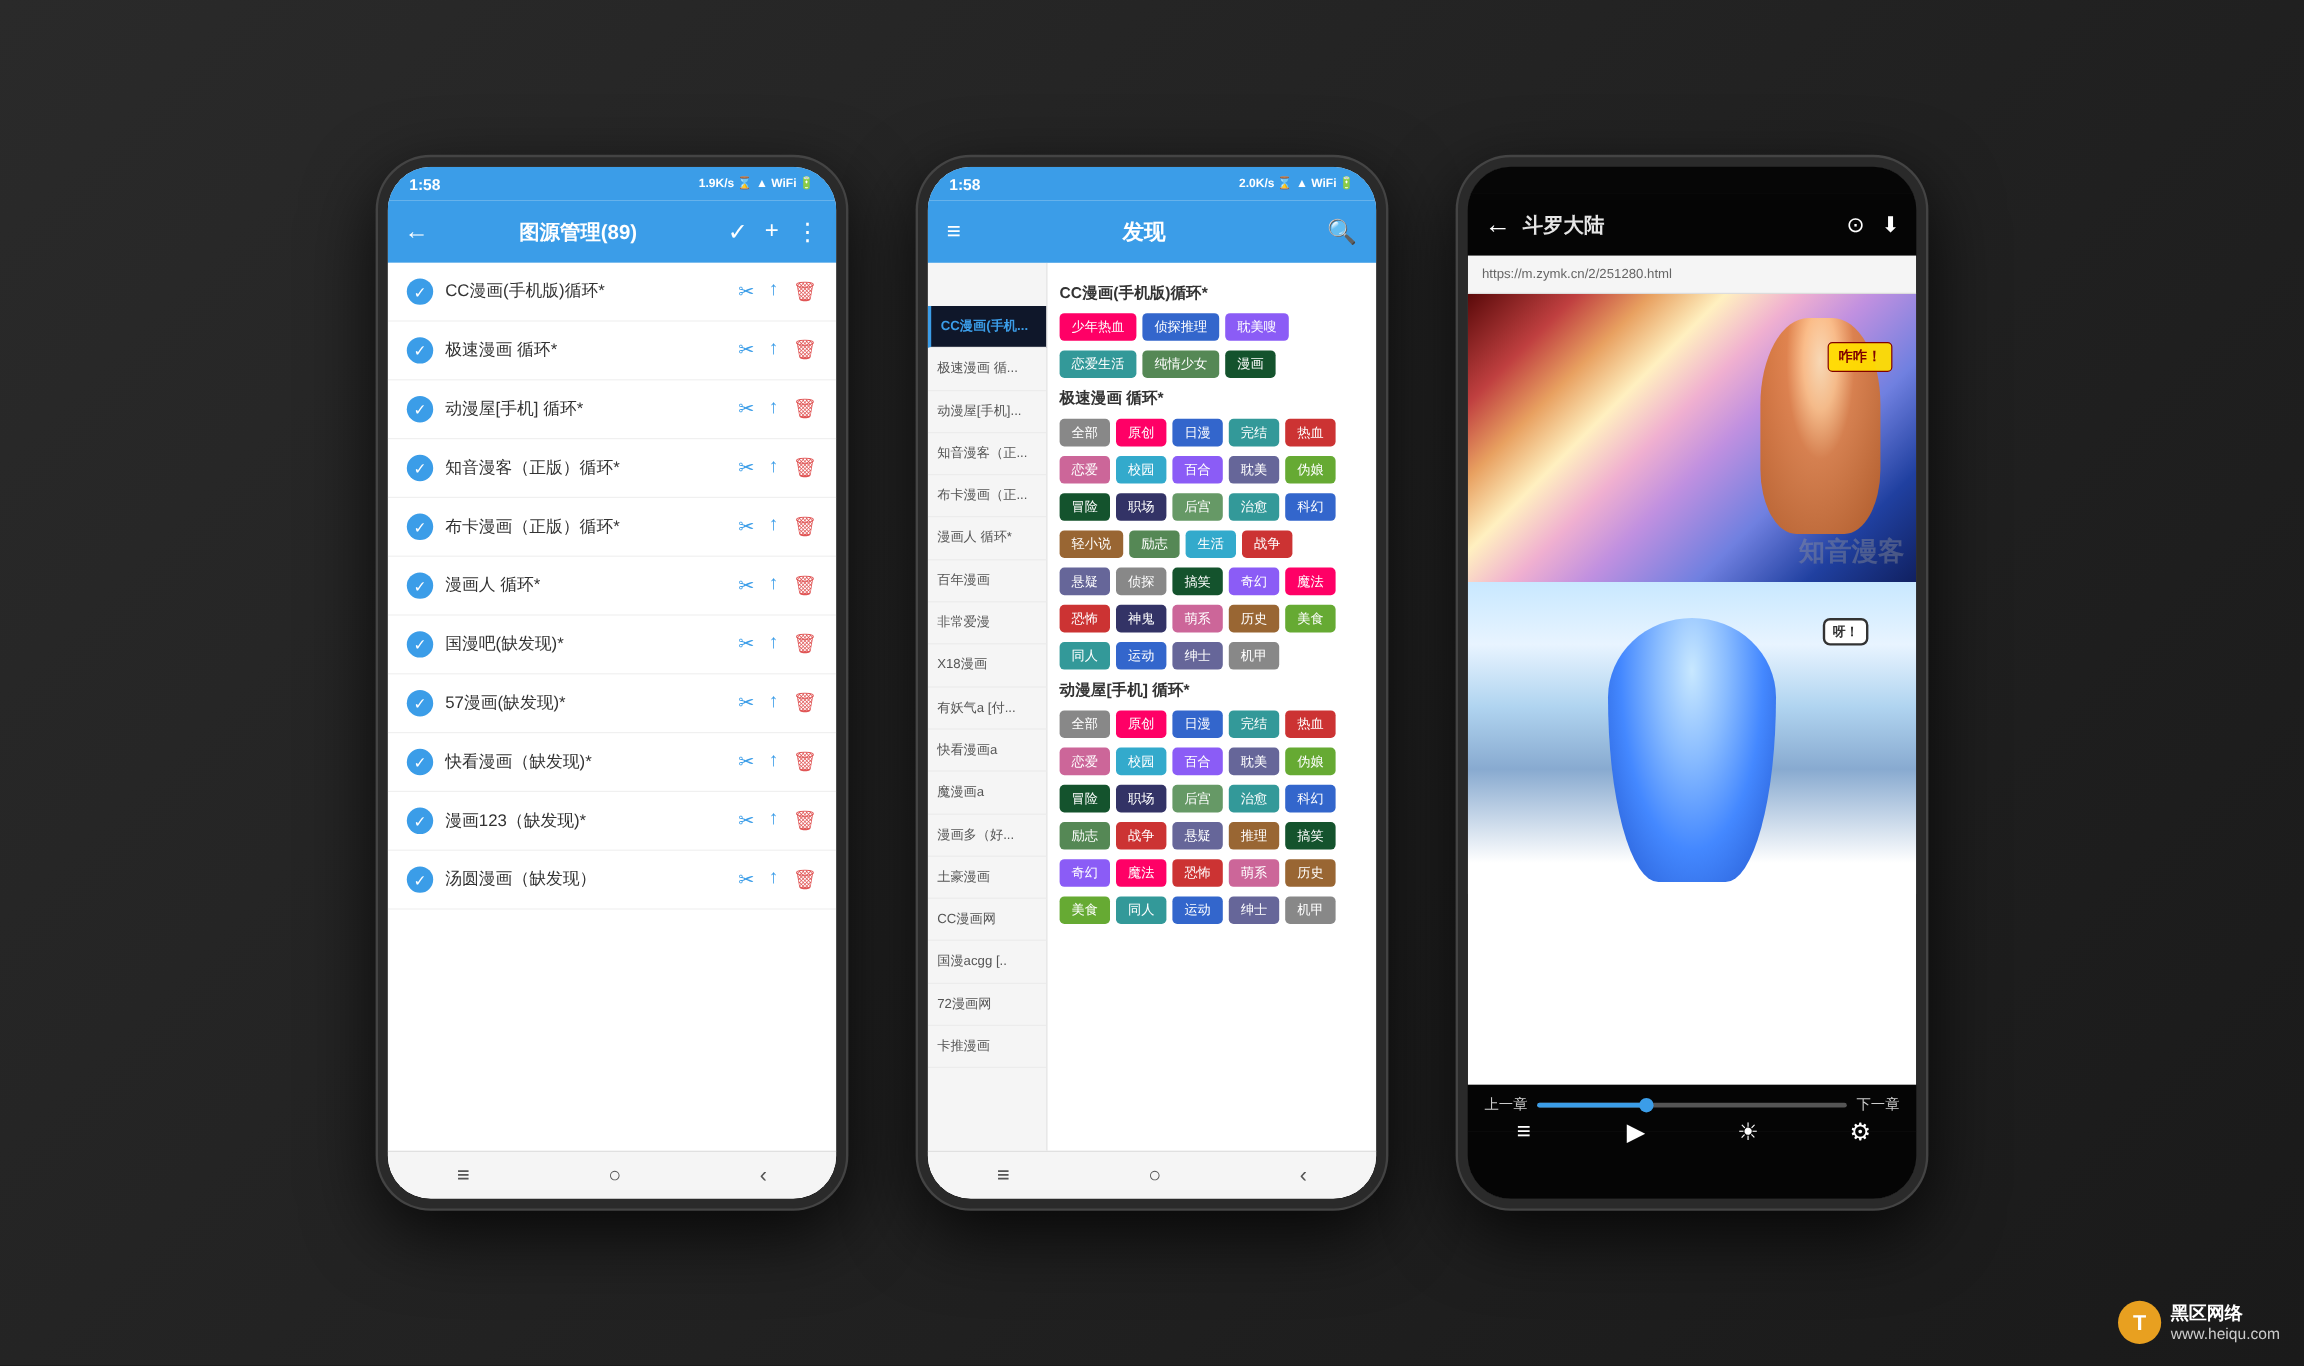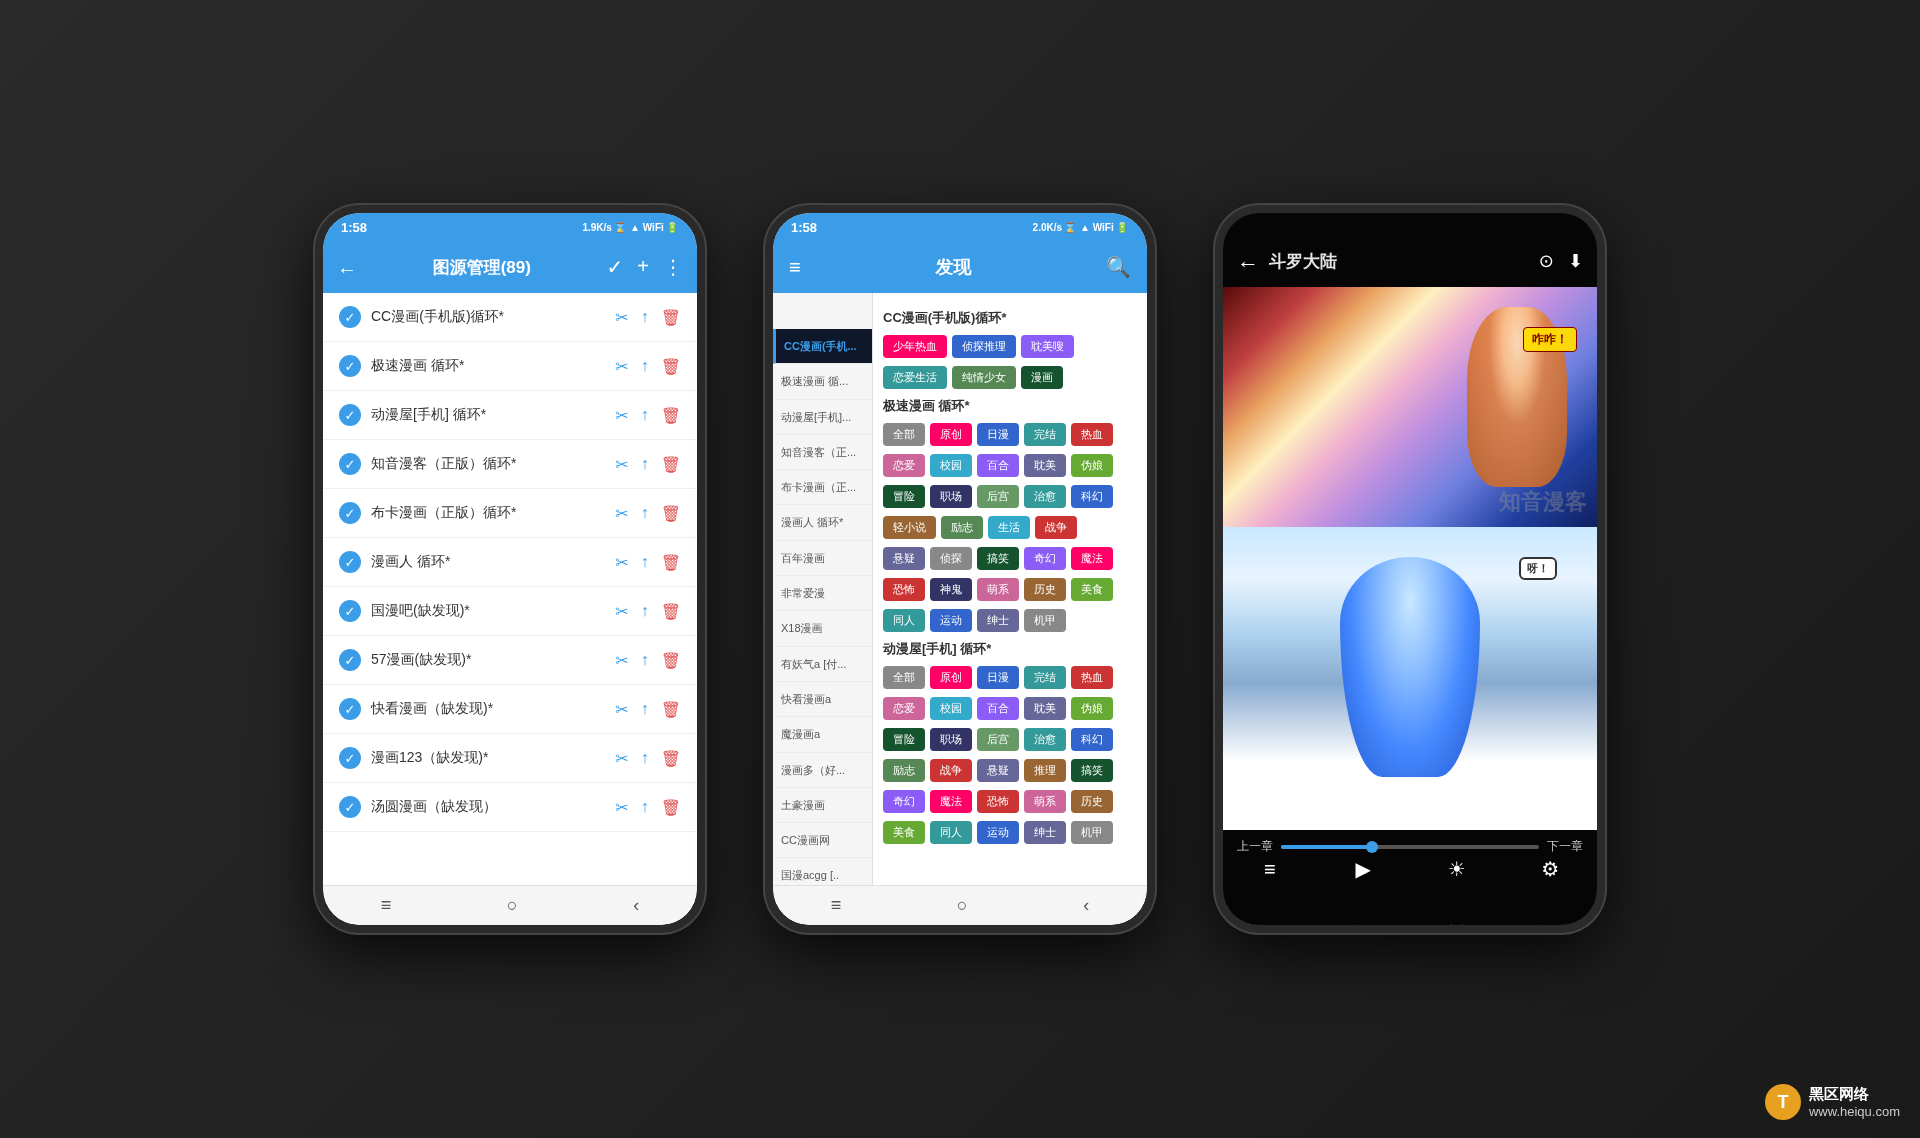--- a/index.html
+++ b/index.html
@@ -50,21 +50,21 @@
       display: flex;
       flex-direction: column;
       color: #ccc;
       font-size: 13px;
     }
     .watermark-text span:first-child { color: white; font-weight: bold; font-size: 15px; }
 
     
     .phone {
       width: 390px;
-      height: 728px;
+      height: 876px;
       background: #111;
       border-radius: 44px;
       border: 8px solid #2a2a2a;
       box-shadow: 0 0 0 2px #444, 0 20px 60px rgba(0,0,0,0.8), inset 0 0 0 1px #333;
       overflow: hidden;
       position: relative;
       display: flex;
       flex-direction: column;
     }
 
@@ -646,20 +646,23 @@
 
       <div class="phone3-header">
         <span class="phone3-header-back">←</span>
         <span class="phone3-header-title">斗罗大陆</span>
         <div class="phone3-header-icons">
           <span class="phone3-header-icon">⊙</span>
           <span class="phone3-header-icon">⬇</span>
         </div>
       </div>
 
+      <div class="phone3-url-bar">
+        <span class="phone3-url-text">https://m.zymk.cn/2/251280.html</span>
+      </div>
 
       <div class="reader-content">
 
         <div class="manga-page manga-page-1">
           <div style="position:absolute;top:0;left:0;right:0;bottom:0;background:linear-gradient(135deg, #5a0a0a 0%, #c04040 15%, #e8a060 25%, #fff0c0 35%, #f0b0d0 45%, #c090e0 55%, #7080e0 70%, #2040a0 85%, #102060 100%);"></div>
 
           <div style="position:absolute;top:20px;right:30px;width:100px;height:180px;background:radial-gradient(ellipse at 50% 20%, #ffe0b0 0%, #ffc080 20%, #e08040 40%, #c06020 100%);border-radius:40% 40% 30% 30%;opacity:0.9;"></div>
           <div style="position:absolute;top:40px;right:20px;background:rgba(255,220,0,0.95);color:#800000;padding:3px 8px;border-radius:4px;font-size:12px;font-weight:bold;border:1px solid #800000;">咋咋！</div>
           <div class="manga-watermark">知音漫客</div>
         </div>

